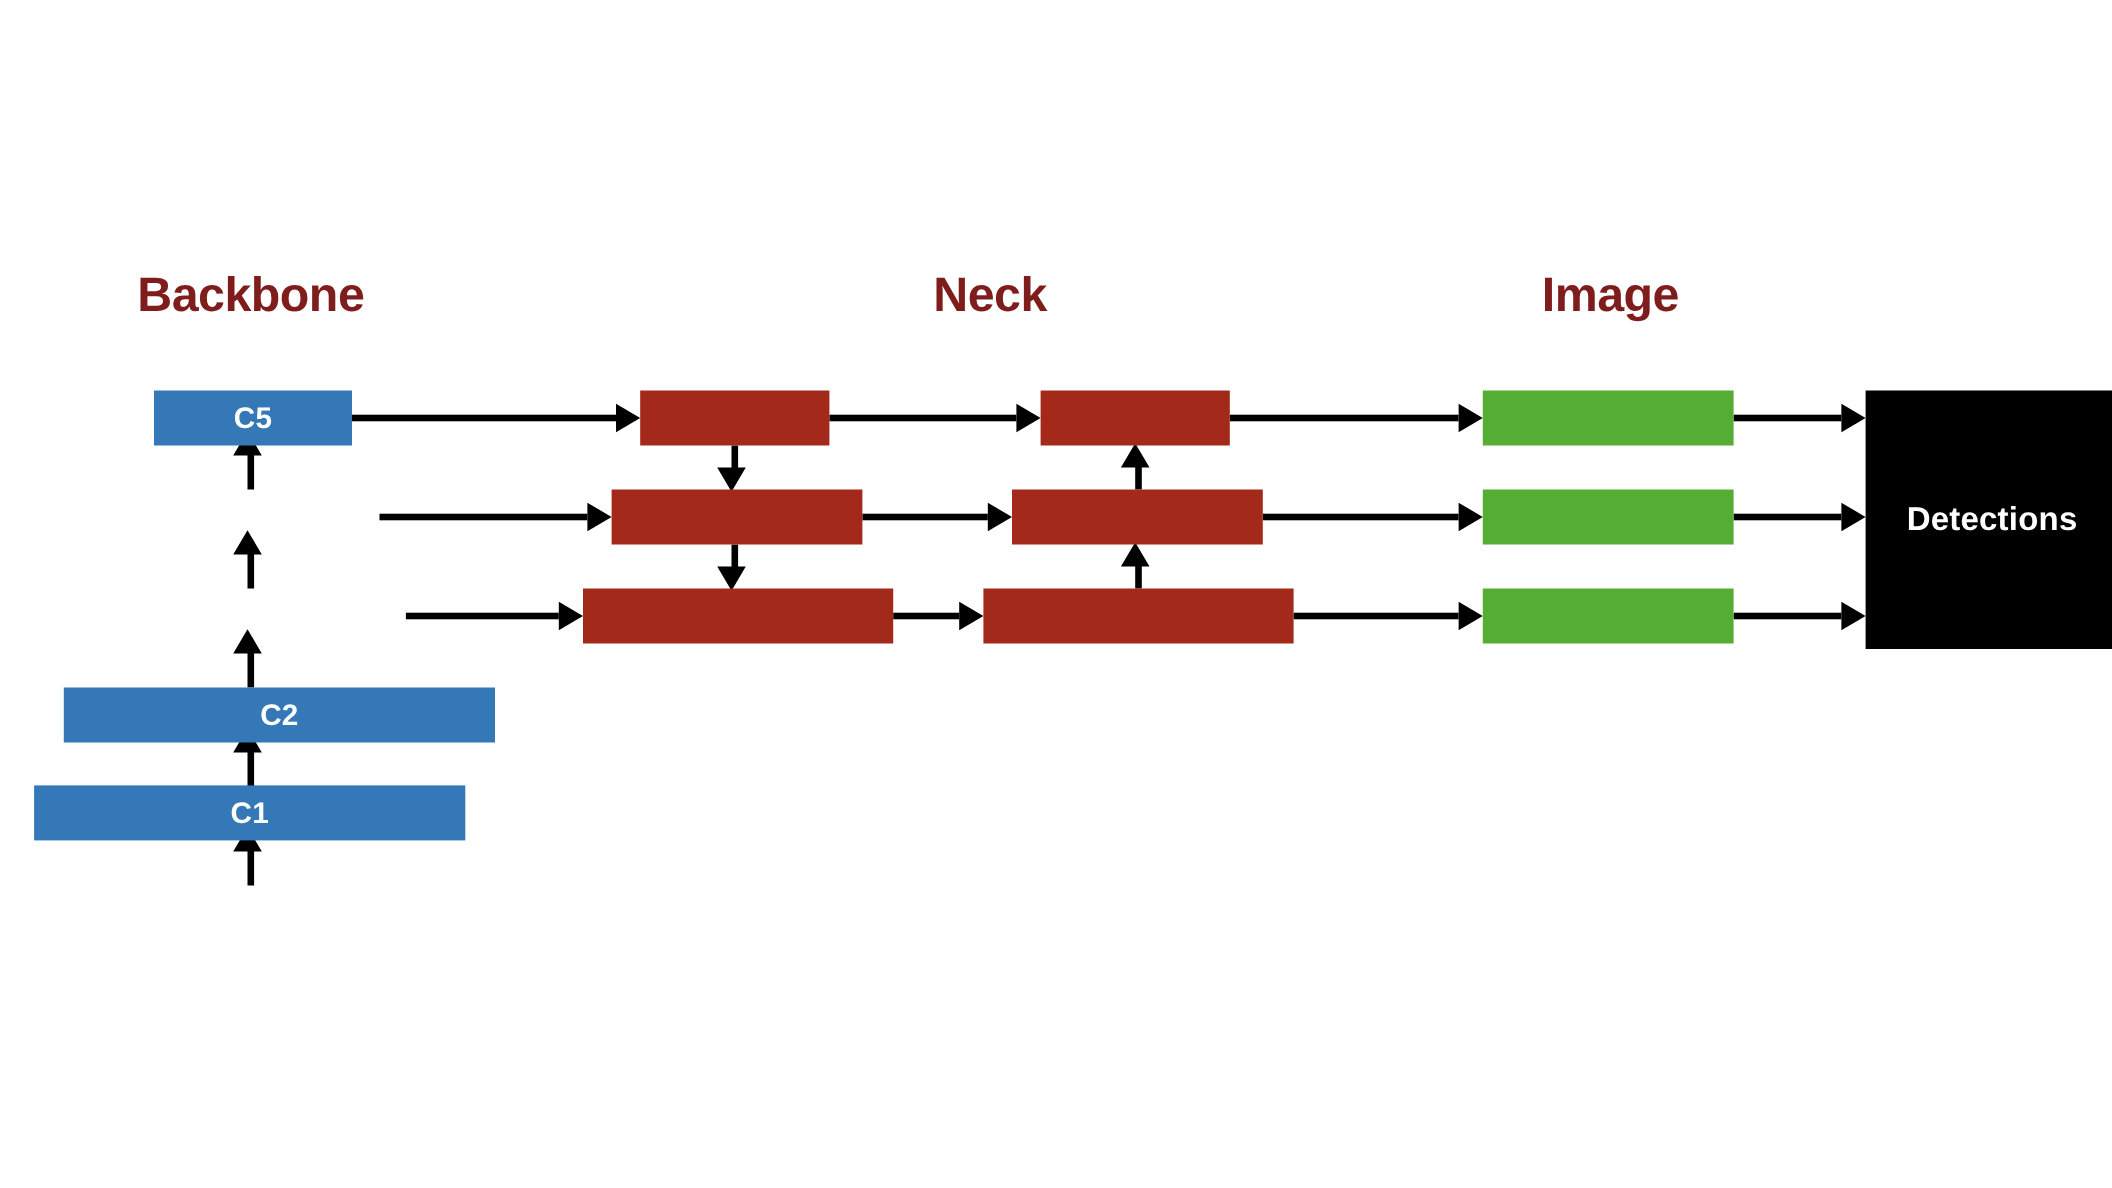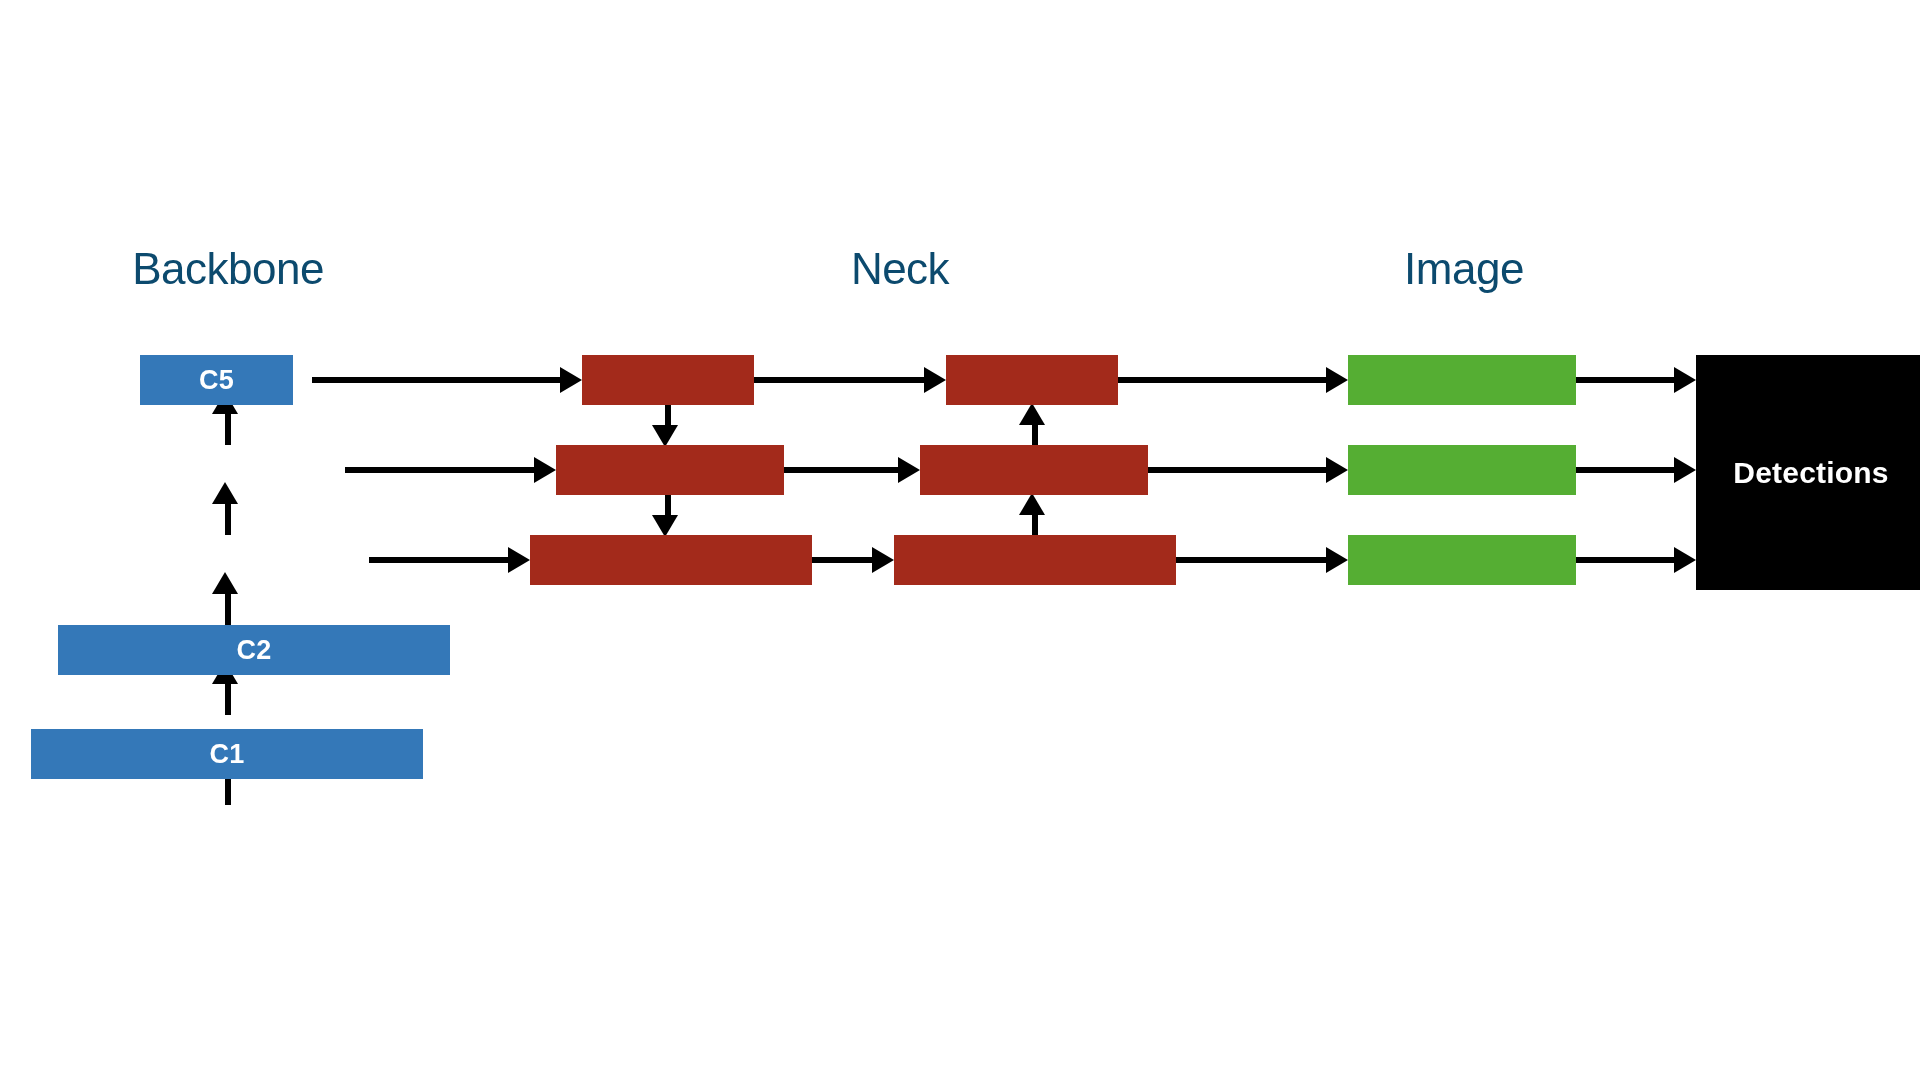--- a/index.html
+++ b/index.html
@@ -13,23 +13,23 @@
   }
   #canvas {
     position: relative;
     width: 1920px;
     height: 1080px;
     background: #ffffff;
     overflow: hidden;
   }
   .stage-title {
     position: absolute;
-    font-weight: normal;
+    font-weight: bold;
     font-size: 44px;
-    color: #0c4a6e;
+    color: #7f1d1d;
     letter-spacing: -0.5px;
     white-space: nowrap;
     transform: translateX(-50%);
     text-align: center;
   }
   .node {
     position: absolute;
     box-sizing: border-box;
     display: flex;
     align-items: center;
@@ -141,27 +141,27 @@
 
   <div class="edge h" style="left:1576px; top:377px; width:98px;"></div>
   <div class="arrowhead right" style="left:1674px; top:367px;"></div>
 
   <div class="edge h" style="left:1576px; top:467px; width:98px;"></div>
   <div class="arrowhead right" style="left:1674px; top:457px;"></div>
 
   <div class="edge h" style="left:1576px; top:557px; width:98px;"></div>
   <div class="arrowhead right" style="left:1674px; top:547px;"></div>
 
-  <div class="node backbone" style="left:140px; top:355px; width:153px; height:50px;">
+  <div class="node backbone" style="left:140px; top:355px; width:180px; height:50px;">
     <span class="node-label">C5</span>
   </div>
   <div class="node backbone" style="left:58px; top:625px; width:392px; height:50px;">
     <span class="node-label">C2</span>
   </div>
-  <div class="node backbone" style="left:31px; top:729px; width:392px; height:50px;">
+  <div class="node backbone" style="left:31px; top:714px; width:392px; height:50px;">
     <span class="node-label">C1</span>
   </div>
 
 
   <div class="node neck" style="left:582px; top:355px; width:172px; height:50px;">
     <span class="node-label"></span>
   </div>
   <div class="node neck" style="left:556px; top:445px; width:228px; height:50px;">
     <span class="node-label"></span>
   </div>

